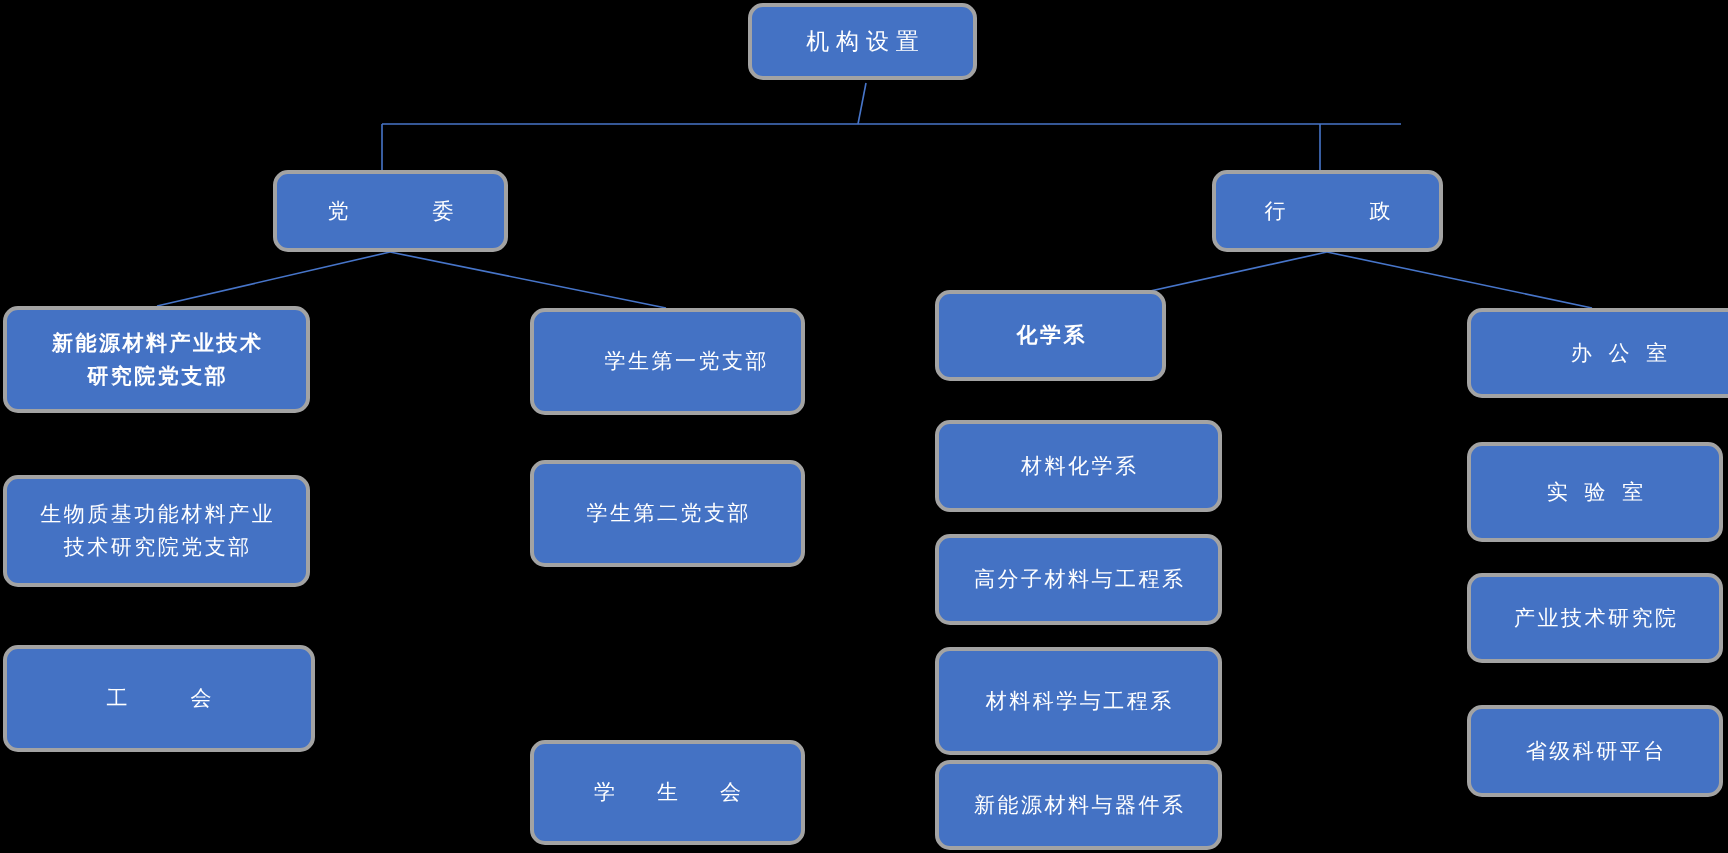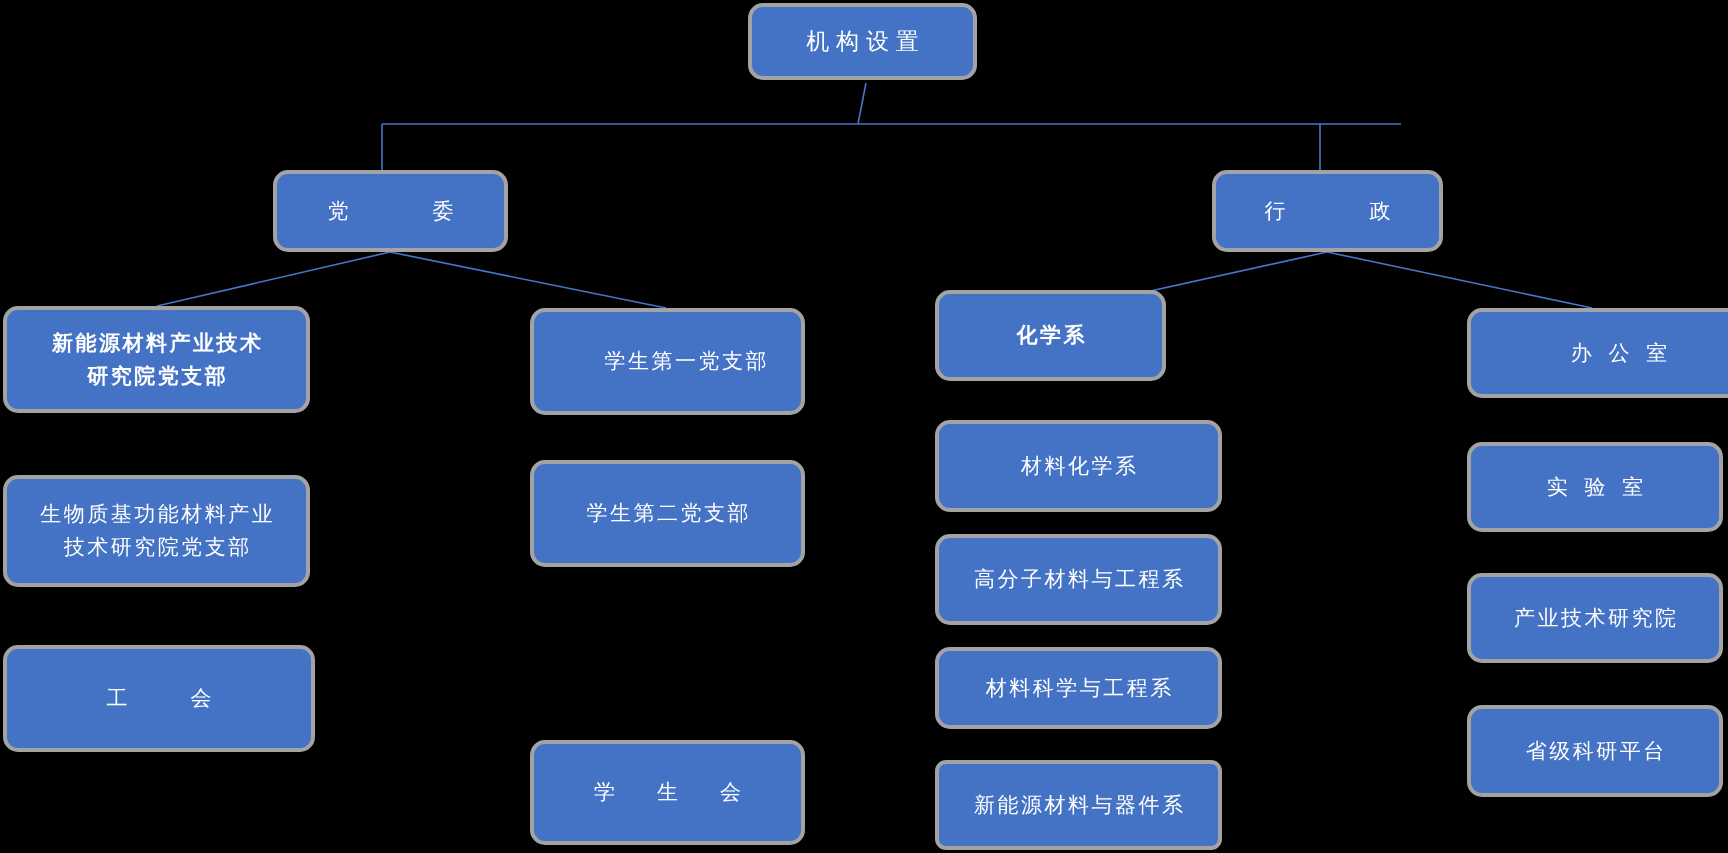--- a/index.html
+++ b/index.html
@@ -86,31 +86,31 @@
 
   <div class="node" style="left:935px;top:290px;width:231px;height:91px;font-weight:bold;">
     <span class="sp1">化学系</span>
   </div>
   <div class="node" style="left:935px;top:420px;width:287px;height:92px;">
     <span class="sp1">材料化学系</span>
   </div>
   <div class="node" style="left:935px;top:534px;width:287px;height:91px;">
     <span class="sp1">高分子材料与工程系</span>
   </div>
-  <div class="node" style="left:935px;top:647px;width:287px;height:82px;">
+  <div class="node" style="left:935px;top:647px;width:287px;height:108px;">
     <span class="sp1">材料科学与工程系</span>
   </div>
-  <div class="node" style="left:935px;top:760px;width:287px;height:90px;border-radius:11px;">
+  <div class="node" style="left:935px;top:760px;width:287px;height:90px;">
     <span class="sp1">新能源材料与器件系</span>
   </div>
 
   <div class="node" style="left:1467px;top:308px;width:304px;height:90px;align-items:center;">
     <span class="sp2">办公室</span>
   </div>
-  <div class="node" style="left:1467px;top:442px;width:256px;height:90px;">
+  <div class="node" style="left:1467px;top:442px;width:256px;height:100px;">
     <span class="sp2">实验室</span>
   </div>
   <div class="node" style="left:1467px;top:573px;width:256px;height:90px;">
     <span class="sp1">产业技术研究院</span>
   </div>
   <div class="node" style="left:1467px;top:705px;width:256px;height:92px;">
     <span class="sp1">省级科研平台</span>
   </div>
 
 </div>

